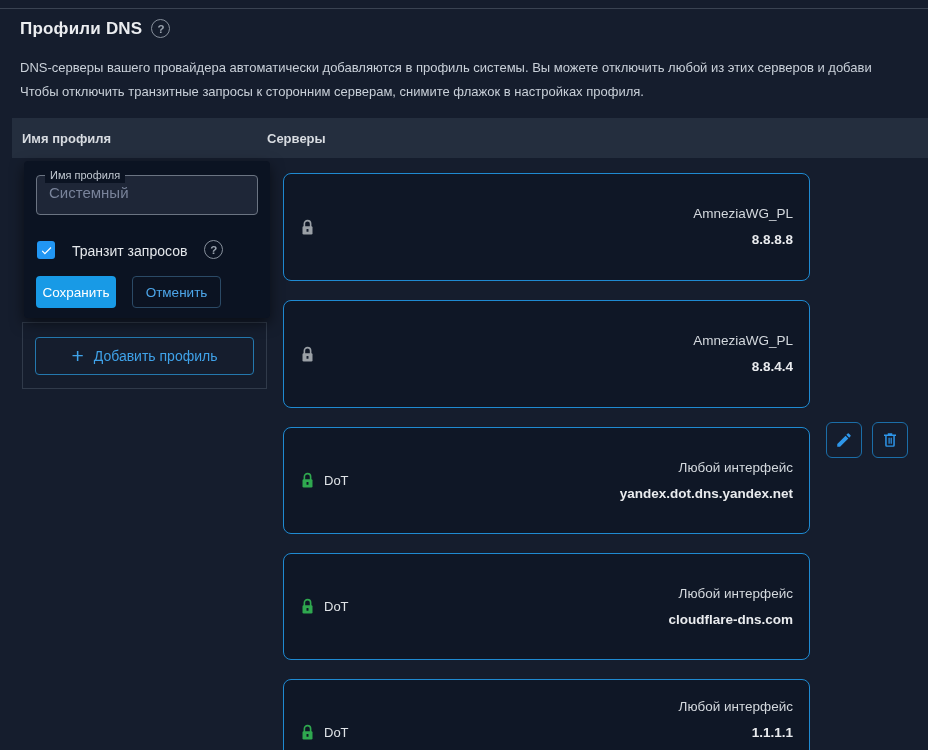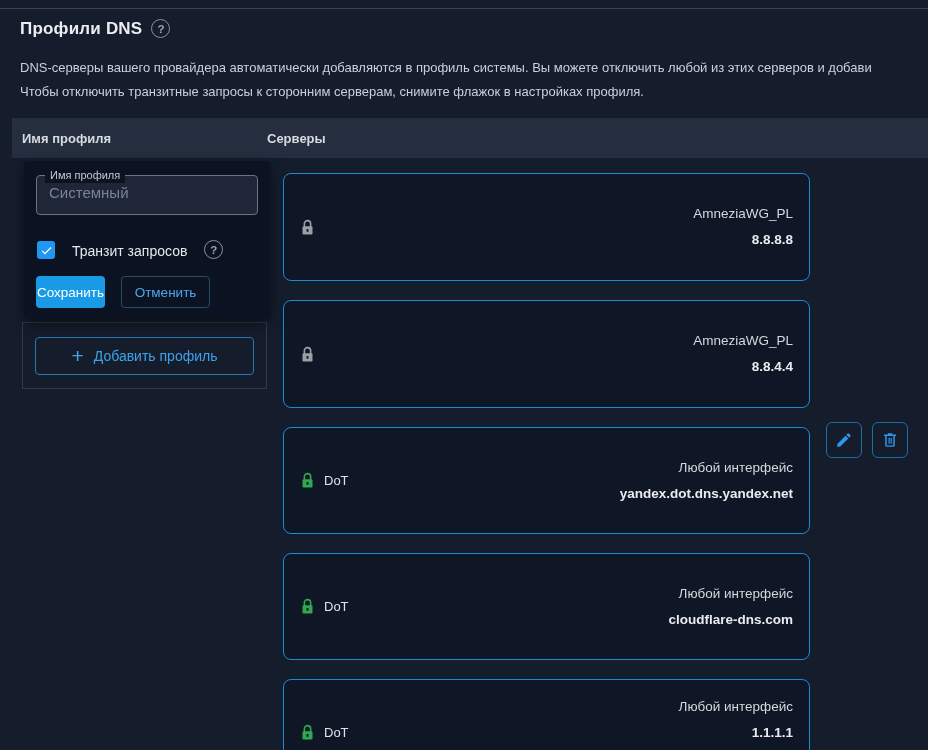--- a/index.html
+++ b/index.html
@@ -39,21 +39,21 @@
     background:transparent;font-family:"Liberation Sans",sans-serif;
     font-size:15px;color:#dfe3e8;}
   .fieldset input::placeholder{color:#79839a;opacity:1;}
   .chk-row{position:absolute;left:13px;top:79px;display:flex;align-items:flex-end;gap:17px;}
   .checkbox{width:18px;height:18px;border-radius:3px;background:#2196f3;
     display:flex;align-items:center;justify-content:center;cursor:pointer;flex:0 0 auto;}
   .chk-label{font-size:14px;color:#e5e8ec;}
   .btn-row{position:absolute;left:12px;top:115px;display:flex;gap:16px;}
   .btn{height:32px;border-radius:4px;font-family:"Liberation Sans",sans-serif;
     font-size:13.5px;display:flex;align-items:center;justify-content:center;cursor:pointer;box-sizing:border-box;}
-  .btn-save{width:69px;background:#189ae6;color:#ffffff;border:none;}
+  .btn-save{width:80px;background:#189ae6;color:#ffffff;border:none;}
   .btn-cancel{width:89px;background:transparent;border:1px solid #2b4a66;color:#4da6ea;}
 
   
   .add-cell{position:absolute;left:22px;top:322px;width:245px;height:67px;box-sizing:border-box;
     border:1px solid #303a4a;}
   .add-btn{position:absolute;left:12px;top:14px;width:219px;height:38px;box-sizing:border-box;
     background:transparent;border:1px solid #2478ae;border-radius:4px;color:#3fa2e9;
     font-family:"Liberation Sans",sans-serif;font-size:14px;cursor:pointer;
     display:flex;align-items:center;justify-content:center;gap:10px;}
   .plus-glyph{font-size:21px;font-weight:400;line-height:1;margin-top:-2px;}

